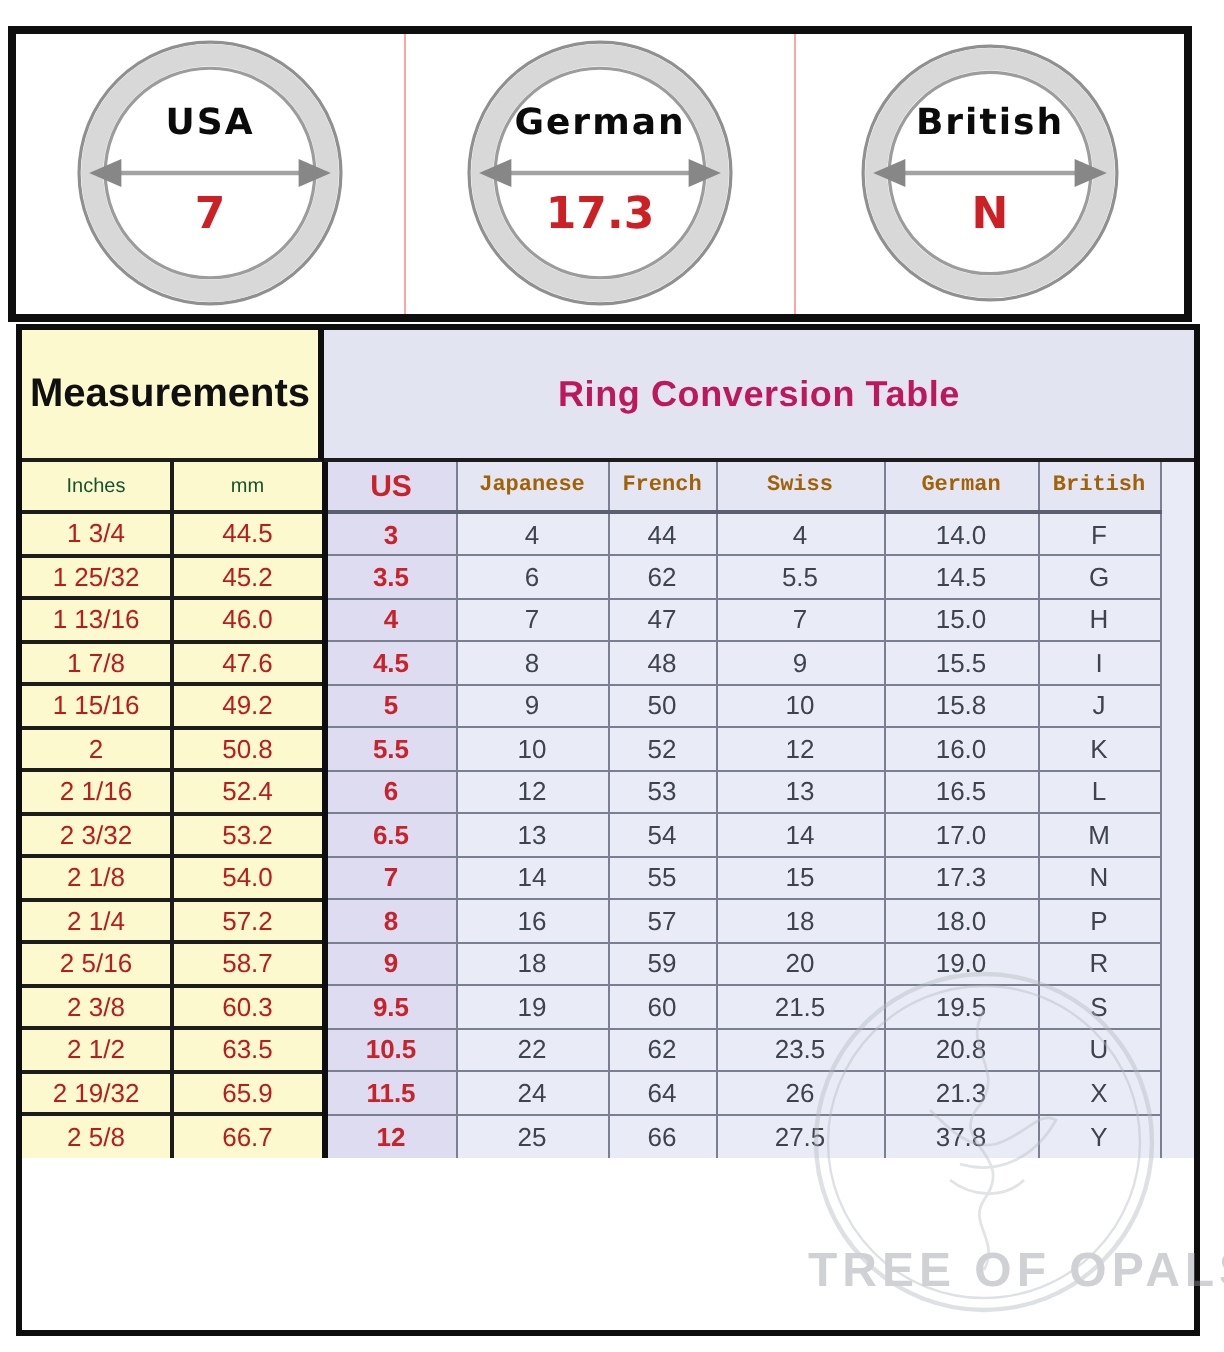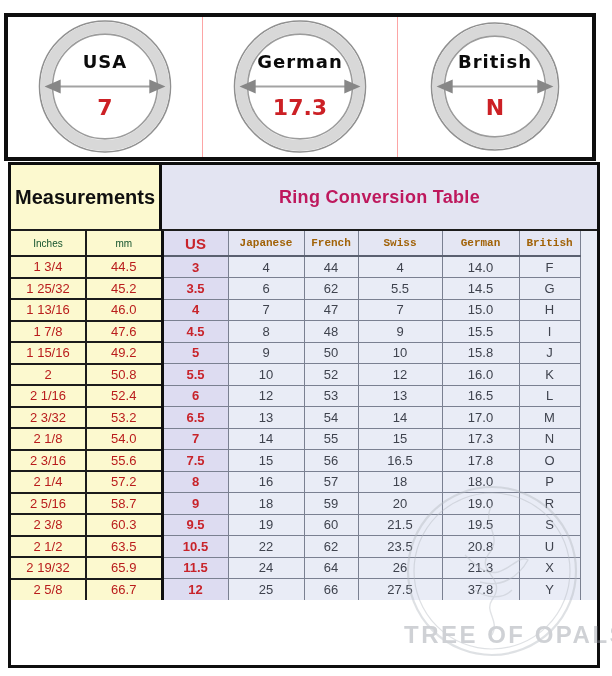--- a/index.html
+++ b/index.html
@@ -270,31 +270,20 @@
           <td>54.0</td>
           <td>7</td>
           <td>14</td>
           <td>55</td>
           <td>15</td>
           <td>17.3</td>
           <td>N</td>
           <td></td>
         </tr>
         <tr>
-          <td>2 3/16</td>
-          <td>55.6</td>
-          <td>7.5</td>
-          <td>15</td>
-          <td>56</td>
-          <td>16.5</td>
-          <td>17.8</td>
-          <td>O</td>
-          <td></td>
-        </tr>
-        <tr>
           <td>2 1/4</td>
           <td>57.2</td>
           <td>8</td>
           <td>16</td>
           <td>57</td>
           <td>18</td>
           <td>18.0</td>
           <td>P</td>
           <td></td>
         </tr>

